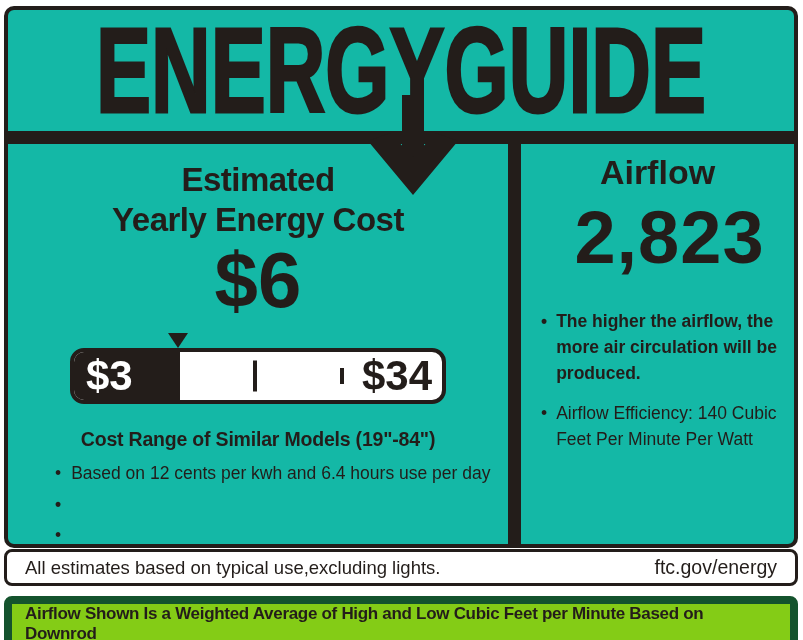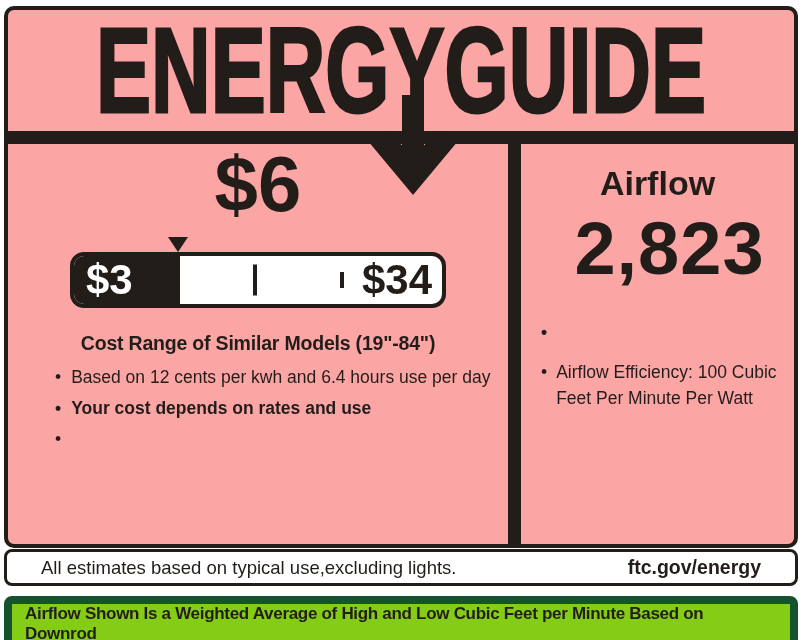--- a/index.html
+++ b/index.html
@@ -3,21 +3,21 @@
 <meta charset="utf-8">
 <style>
   html,body { margin:0; padding:0; background:#ffffff; }
   .label {
     position:relative; width:803px; height:640px; background:#ffffff;
     font-family:"Liberation Sans", sans-serif; color:#231d1a; overflow:hidden;
   }
   
   .main-box {
     position:absolute; left:4px; top:6px; width:794px; height:542px;
-    border:4px solid #231d1a; border-radius:10px; box-sizing:border-box; background:#fca5a5;
+    border:4px solid #231d1a; border-radius:10px; box-sizing:border-box; background:#14b8a6;
   }
   .title-wrap { position:absolute; top:2px; left:0; width:100%; text-align:center; }
   .title-svg { display:block; margin:0 auto; }
   .title-rule { position:absolute; top:121px; left:0; width:100%; height:13px; background:#231d1a; }
   .content { position:absolute; top:134px; left:0; right:0; bottom:0; display:flex; }
   .left-panel { width:500px; box-sizing:border-box; text-align:center; }
   .v-divider { width:13px; background:#231d1a; }
   .right-panel { flex:1; text-align:center; }
 
   
@@ -44,37 +44,37 @@
   .tick { position:absolute; background:#231d1a; width:4px; top:50%; transform:translateY(-50%); }
   .tick-1 { left:28%; height:31px; }
   .tick-2 { left:61%; height:16px; }
   .bar-caption { margin-top:24px; font-size:19.5px; font-weight:bold; letter-spacing:-0.2px; }
   .lp-bullets { margin-top:12px; text-align:left; padding-left:47px; }
   .bullet-row { display:flex; gap:10px; margin-bottom:10px; font-size:17.5px; line-height:21px; white-space:nowrap; }
   .bullet-row .dot { line-height:21px; }
   .b-bold { font-weight:bold; }
 
   
-  .rp-heading { margin-top:20px; font-size:34px; font-weight:bold; }
+  .rp-heading { margin-top:9px; font-size:34px; font-weight:bold; }
   .rp-value { margin-top:10px; font-size:74px; font-weight:bold; line-height:72px; letter-spacing:1px;margin-left:24px; }
   .rp-unit { margin-top:6px; font-size:21.5px; }
   .rp-bullets { margin-top:34px; text-align:left; padding-left:20px; padding-right:6px; }
   .rp-bullet { display:flex; gap:9px; font-size:17.5px; line-height:26px; white-space:pre-line; }
   .rp-bullet + .rp-bullet { margin-top:14px; }
 
   
   .arrow { position:absolute; left:360px; top:95px; z-index:5; }
 
   
   .footer-strip {
     position:absolute; left:4px; top:549px; width:794px; height:37px;
     border:3.5px solid #231d1a; border-radius:8px; box-sizing:border-box; background:#fff;
-    display:flex; align-items:center; justify-content:space-between; padding:0 34px; font-size:18.5px;
+    display:flex; align-items:center; justify-content:space-between; padding:0 18px; font-size:18.5px;
   }
-  .footer-strip .site { font-weight:bold; font-size:19.5px; }
+  .footer-strip .site { font-weight:normal; font-size:19.5px; }
   .disclaimer-box {
     position:absolute; left:4px; top:596px; width:794px; height:56px;
     border:8px solid #14532d; border-radius:8px; box-sizing:border-box; background:#84cc16;
     display:flex; align-items:center; padding:0 13px; font-size:17px; font-weight:bold; letter-spacing:-0.3px;
   }
 </style>
 </head>
 <body>
 
 <div class="label">
@@ -85,20 +85,24 @@
       <svg class="title-svg" width="700" height="118" viewBox="0 0 700 118">
         <text x="350" y="100" text-anchor="middle" textLength="610" lengthAdjust="spacingAndGlyphs" font-family="Liberation Sans, sans-serif" font-size="120" font-weight="bold" fill="#231d1a" stroke="#231d1a" stroke-width="3" paint-order="stroke">ENERGYGUIDE</text>
       </svg>
     </div>
 
     <div class="title-rule"></div>
 
     <div class="content">
 
       <div class="left-panel">
+        <div class="lp-heading">
+          <div>Estimated</div>
+          <div>Yearly Energy Cost</div>
+        </div>
         <div class="lp-cost">$6</div>
 
         <div class="bar-wrap">
           <div class="range-marker"></div>
           <div class="cost-bar">
             <div class="bar-min">$3</div>
             <div class="bar-rest">
               <div class="tick tick-1"></div>
               <div class="tick tick-2"></div>
               <span>$34</span>
@@ -107,41 +111,43 @@
         </div>
         <div class="bar-caption">Cost Range of Similar Models (19"-84")</div>
 
         <div class="lp-bullets">
           <div class="bullet-row">
             <span class="dot">•</span>
             <span>Based on 12 cents per kwh and 6.4 hours use per day</span>
           </div>
           <div class="bullet-row b-bold">
             <span class="dot">•</span>
-            <span>Your cost depends on rates and use</span>
           </div>
           <div class="bullet-row">
             <span class="dot">•</span>
           </div>
         </div>
       </div>
 
       <div class="v-divider"></div>
 
       <div class="right-panel">
         <div class="rp-heading">Airflow</div>
         <div class="rp-value">2,823</div>
 
         <div class="rp-bullets">
           <div class="rp-bullet b-bold">
             <span class="dot">•</span>
+            <span>The higher the airflow, the
+more air circulation will be
+produced.</span>
           </div>
           <div class="rp-bullet">
             <span class="dot">•</span>
-            <span>Airflow Efficiency: 100 Cubic
+            <span>Airflow Efficiency: 140 Cubic
 Feet Per Minute Per Watt</span>
           </div>
         </div>
       </div>
 
     </div>
   </div>
 
   <svg class="arrow" width="106" height="102" viewBox="0 0 106 102">
     <rect x="42" y="0" width="22" height="64" fill="#231d1a"></rect>

